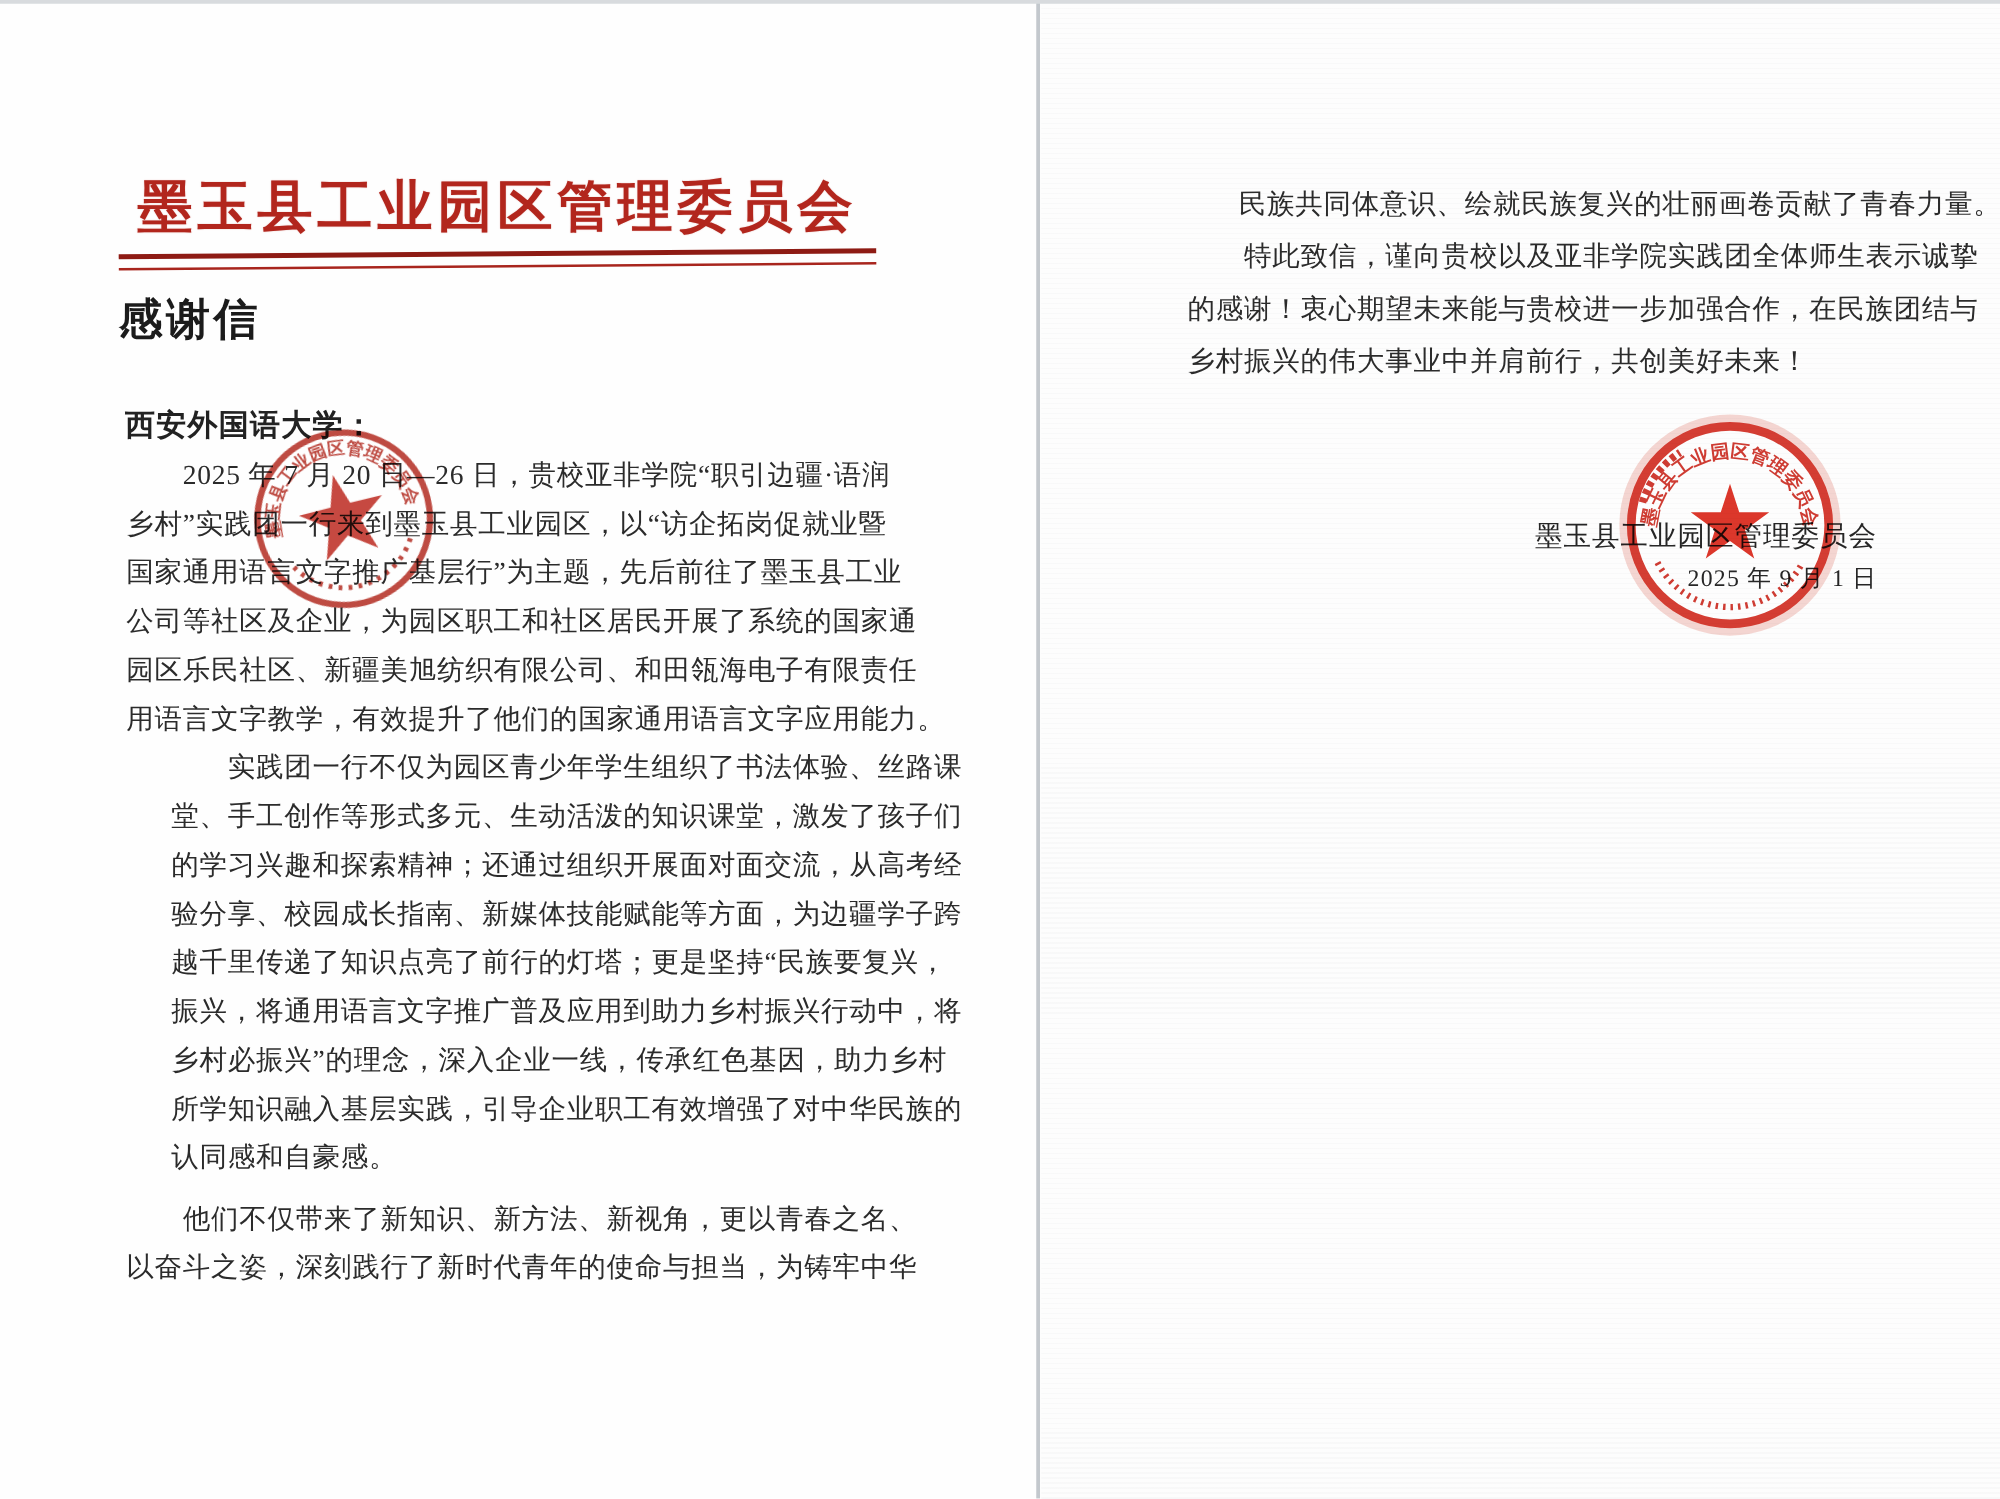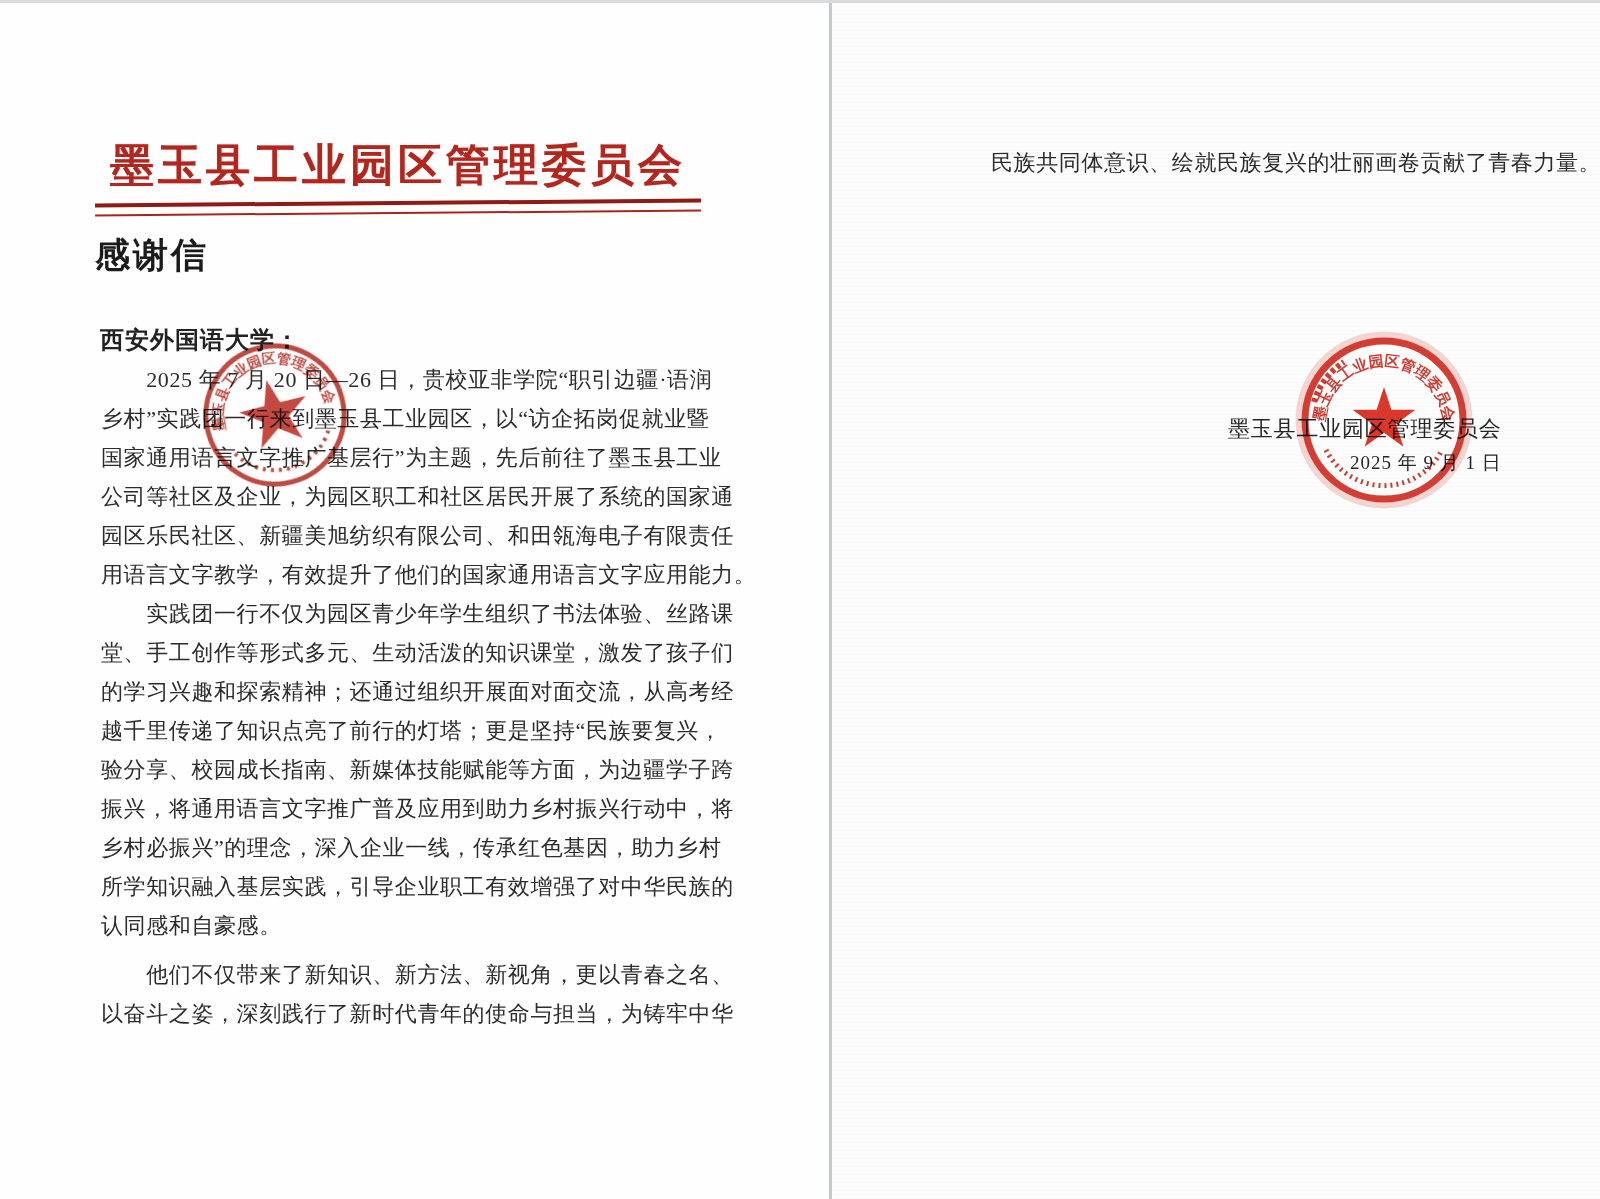--- a/index.html
+++ b/index.html
@@ -48,21 +48,21 @@
     font-size:35px;font-weight:bold;letter-spacing:3px;
   }
   .salutation{
     position:absolute;left:100px;top:324px;
     font-size:24px;font-weight:bold;color:#222;letter-spacing:1px;
   }
   .para{position:absolute;color:var(--body_text);}
   .p1{left:101px;width:608px;}
   .p1 .line{height:39px;line-height:39px;font-size:22px;letter-spacing:0.6px;white-space:nowrap;}
   .para-1-1{top:360px;}
-  .para-1-2{top:594px;}
+  .para-1-2{top:594px;margin-left:36px;}
   .para-1-3{top:955px;}
   .p2{left:950px;width:606px;}
   .p2 .line{height:42px;line-height:42px;font-size:22px;letter-spacing:0.6px;white-space:nowrap;}
   .para-2-1{top:142px;margin-left:41px;}
   .para-2-2{top:184px;}
   .signature{
     position:absolute;left:1228px;top:414px;
     font-size:22px;color:#262626;letter-spacing:0.8px;white-space:nowrap;
   }
   .date{
@@ -97,22 +97,22 @@
       <div class="line">乡村”实践团一行来到墨玉县工业园区，以“访企拓岗促就业暨</div>
       <div class="line">国家通用语言文字推广基层行”为主题，先后前往了墨玉县工业</div>
       <div class="line">公司等社区及企业，为园区职工和社区居民开展了系统的国家通</div>
       <div class="line">园区乐民社区、新疆美旭纺织有限公司、和田瓴海电子有限责任</div>
       <div class="line">用语言文字教学，有效提升了他们的国家通用语言文字应用能力。</div>
     </div>
   <div class="para p1 para-1-2">
       <div class="line">　　实践团一行不仅为园区青少年学生组织了书法体验、丝路课</div>
       <div class="line">堂、手工创作等形式多元、生动活泼的知识课堂，激发了孩子们</div>
       <div class="line">的学习兴趣和探索精神；还通过组织开展面对面交流，从高考经</div>
+      <div class="line">验分享、校园成长指南、新媒体技能赋能等方面，为边疆学子跨</div>
       <div class="line">越千里传递了知识点亮了前行的灯塔；更是坚持“民族要复兴，</div>
-      <div class="line">验分享、校园成长指南、新媒体技能赋能等方面，为边疆学子跨</div>
       <div class="line">振兴，将通用语言文字推广普及应用到助力乡村振兴行动中，将</div>
       <div class="line">乡村必振兴”的理念，深入企业一线，传承红色基因，助力乡村</div>
       <div class="line">所学知识融入基层实践，引导企业职工有效增强了对中华民族的</div>
       <div class="line">认同感和自豪感。</div>
     </div>
   <div class="para p1 para-1-3">
       <div class="line">　　他们不仅带来了新知识、新方法、新视角，更以青春之名、</div>
       <div class="line">以奋斗之姿，深刻践行了新时代青年的使命与担当，为铸牢中华</div>
     </div>
 
@@ -124,20 +124,25 @@
       <text font-size="14" fill="#b63228">
         <textPath href="#sealArc1" startOffset="50%" text-anchor="middle">墨玉县工业园区管理委员会</textPath>
       </text>
       <path d="M -48 28 A 56 56 0 0 0 48 28" fill="none" stroke="#b63228" stroke-width="4" stroke-dasharray="3 5"></path>
     </g>
   </svg>
 
   <div class="para p2 para-2-1">
       <div class="line">民族共同体意识、绘就民族复兴的壮丽画卷贡献了青春力量。</div>
     </div>
+  <div class="para p2 para-2-2">
+      <div class="line">　　特此致信，谨向贵校以及亚非学院实践团全体师生表示诚挚</div>
+      <div class="line">的感谢！衷心期望未来能与贵校进一步加强合作，在民族团结与</div>
+      <div class="line">乡村振兴的伟大事业中并肩前行，共创美好未来！</div>
+    </div>
   <div class="signature">墨玉县工业园区管理委员会</div>
   <div class="date">2025 年 9 月 1 日</div>
 
   <svg class="seal seal-2" viewBox="-90 -90 180 180">
     <g>
       <circle cx="0" cy="0" r="84" fill="none" stroke="#eba39a" stroke-width="9" opacity="0.45"></circle>
       <circle cx="0" cy="0" r="79" fill="none" stroke="#d5352a" stroke-width="7"></circle>
       <polygon fill="#dd2f22" points="0,-33 7.4,-10.2 31.4,-10.2 12,3.9 19.4,26.7 0,12.7 -19.4,26.7 -12,3.9 -31.4,-10.2 -7.4,-10.2"></polygon>
       <path id="sealArc2" d="M -60 6 A 60 60 0 0 1 60 6" fill="none"></path>
       <text font-size="15" fill="#cf342a">

